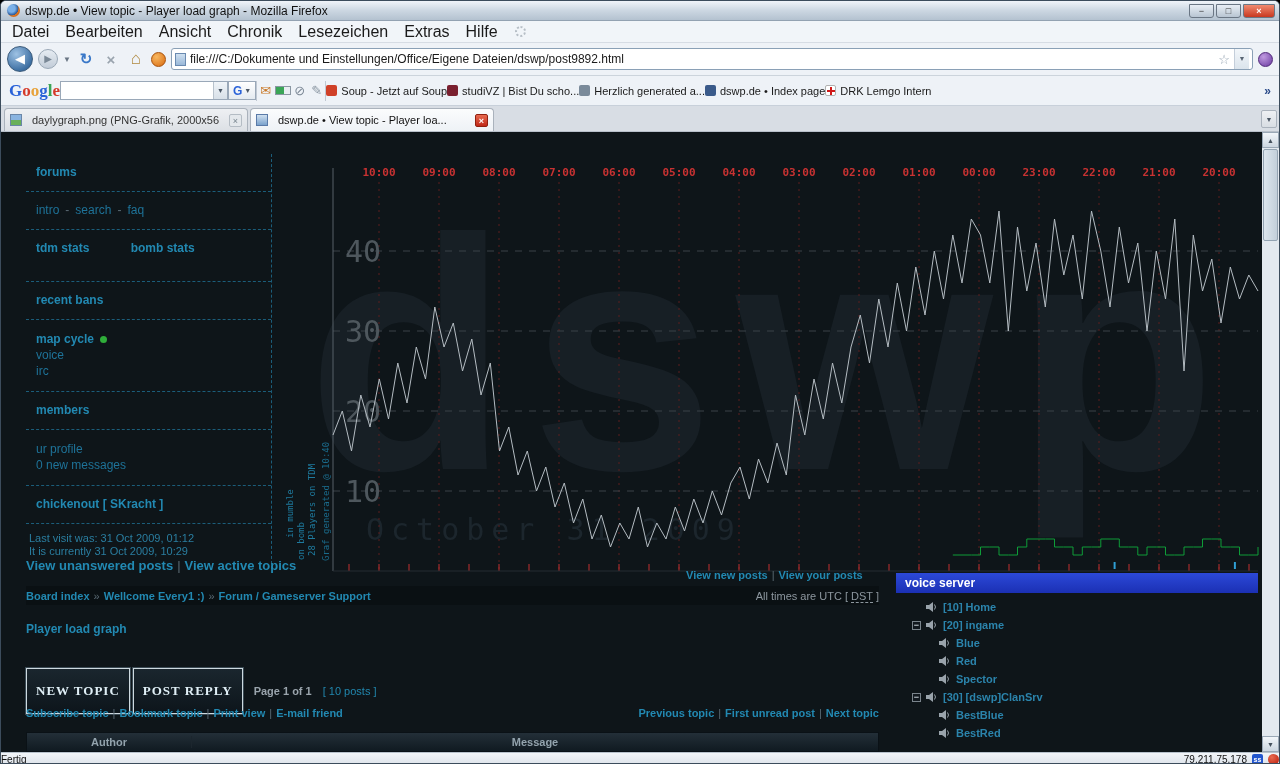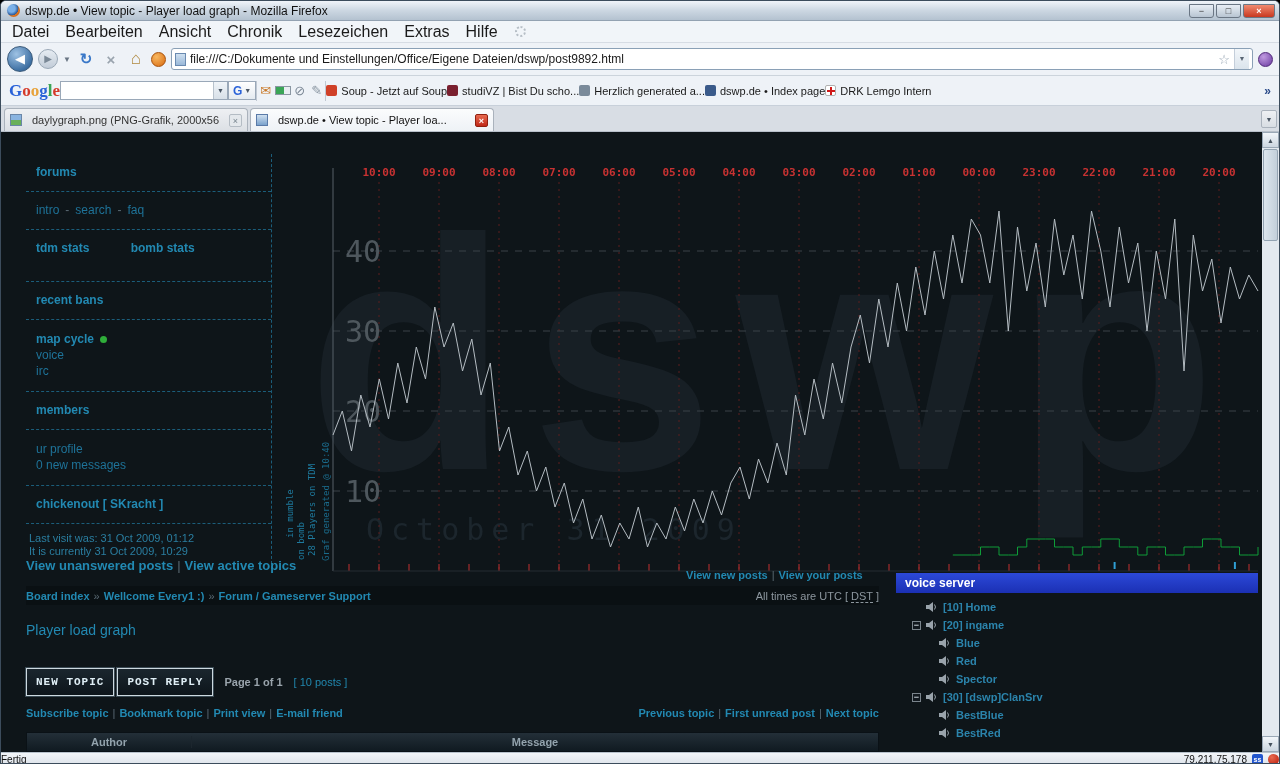--- a/index.html
+++ b/index.html
@@ -91,23 +91,23 @@
   .dot{display:inline-block;width:7px;height:7px;border-radius:50%;background:#2fae3a;margin-left:6px}
   .sb-info{position:absolute;left:3px;top:378px;font-size:11px;line-height:13px;color:#2a7ea0;white-space:nowrap}
   .viewlinks{position:absolute;left:25px;top:426px;z-index:3;font-size:13px;font-weight:bold}
   .viewlinks2{position:absolute;left:685px;top:437px;z-index:3;font-size:11px;font-weight:bold}
   .psep{color:#5a6a74;font-weight:normal;margin:0 4px}
 
   
   .crumbbar{position:absolute;left:25px;top:454px;width:853px;height:19px;z-index:3;display:flex;align-items:center;background:rgba(0,0,0,0.22);font-size:11px}
   .crumbbar .right{margin-left:auto;color:#8d979f}
   .dst{border-bottom:1px dashed #8d979f}
-  .pgtitle{position:absolute;left:25px;top:490px;z-index:3;font-size:14px;font-weight:normal;color:#2289b2}
+  .pgtitle{position:absolute;left:25px;top:490px;z-index:3;font-size:12px;font-weight:bold;color:#2289b2}
   .btnrow{position:absolute;left:25px;top:536px;z-index:3;display:flex;align-items:center;gap:3px;font-size:11px}
-  .fbtn{border:1px solid #cdd9df;outline:1px solid #3a4a54;color:#dfeef5;background:linear-gradient(180deg,#1a262e,#0d151b);font-weight:bold;font-size:11px;letter-spacing:1px;padding:7px 9px;font-family:Liberation Mono, monospace}
+  .fbtn{border:1px solid #cdd9df;outline:1px solid #3a4a54;color:#dfeef5;background:linear-gradient(180deg,#1a262e,#0d151b);font-weight:bold;font-size:13px;letter-spacing:1px;padding:14px 9px;font-family:Liberation Serif, serif}
   .pginfo{color:#9aa4ac;font-weight:bold;margin-left:8px}
   .postsinfo{color:#2187ae;margin-left:8px}
   .topiclinks{position:absolute;left:25px;top:575px;width:853px;z-index:3;display:flex;font-size:11px;font-weight:bold}
   .topiclinks .right{margin-left:auto}
   .thead{position:absolute;left:25px;top:600px;width:853px;height:20px;z-index:3;display:flex;align-items:center;background:linear-gradient(180deg,#232f38,#101a21);border:1px solid #0a1116;font-size:11px;font-weight:bold;color:#93a3ad}
   .thead .c1{width:165px;text-align:center;border-right:1px solid #1c262e}
   .thead .c2{flex:1;text-align:center}
 
   
   .voice{position:absolute;left:895px;top:441px;width:362px;z-index:4}

